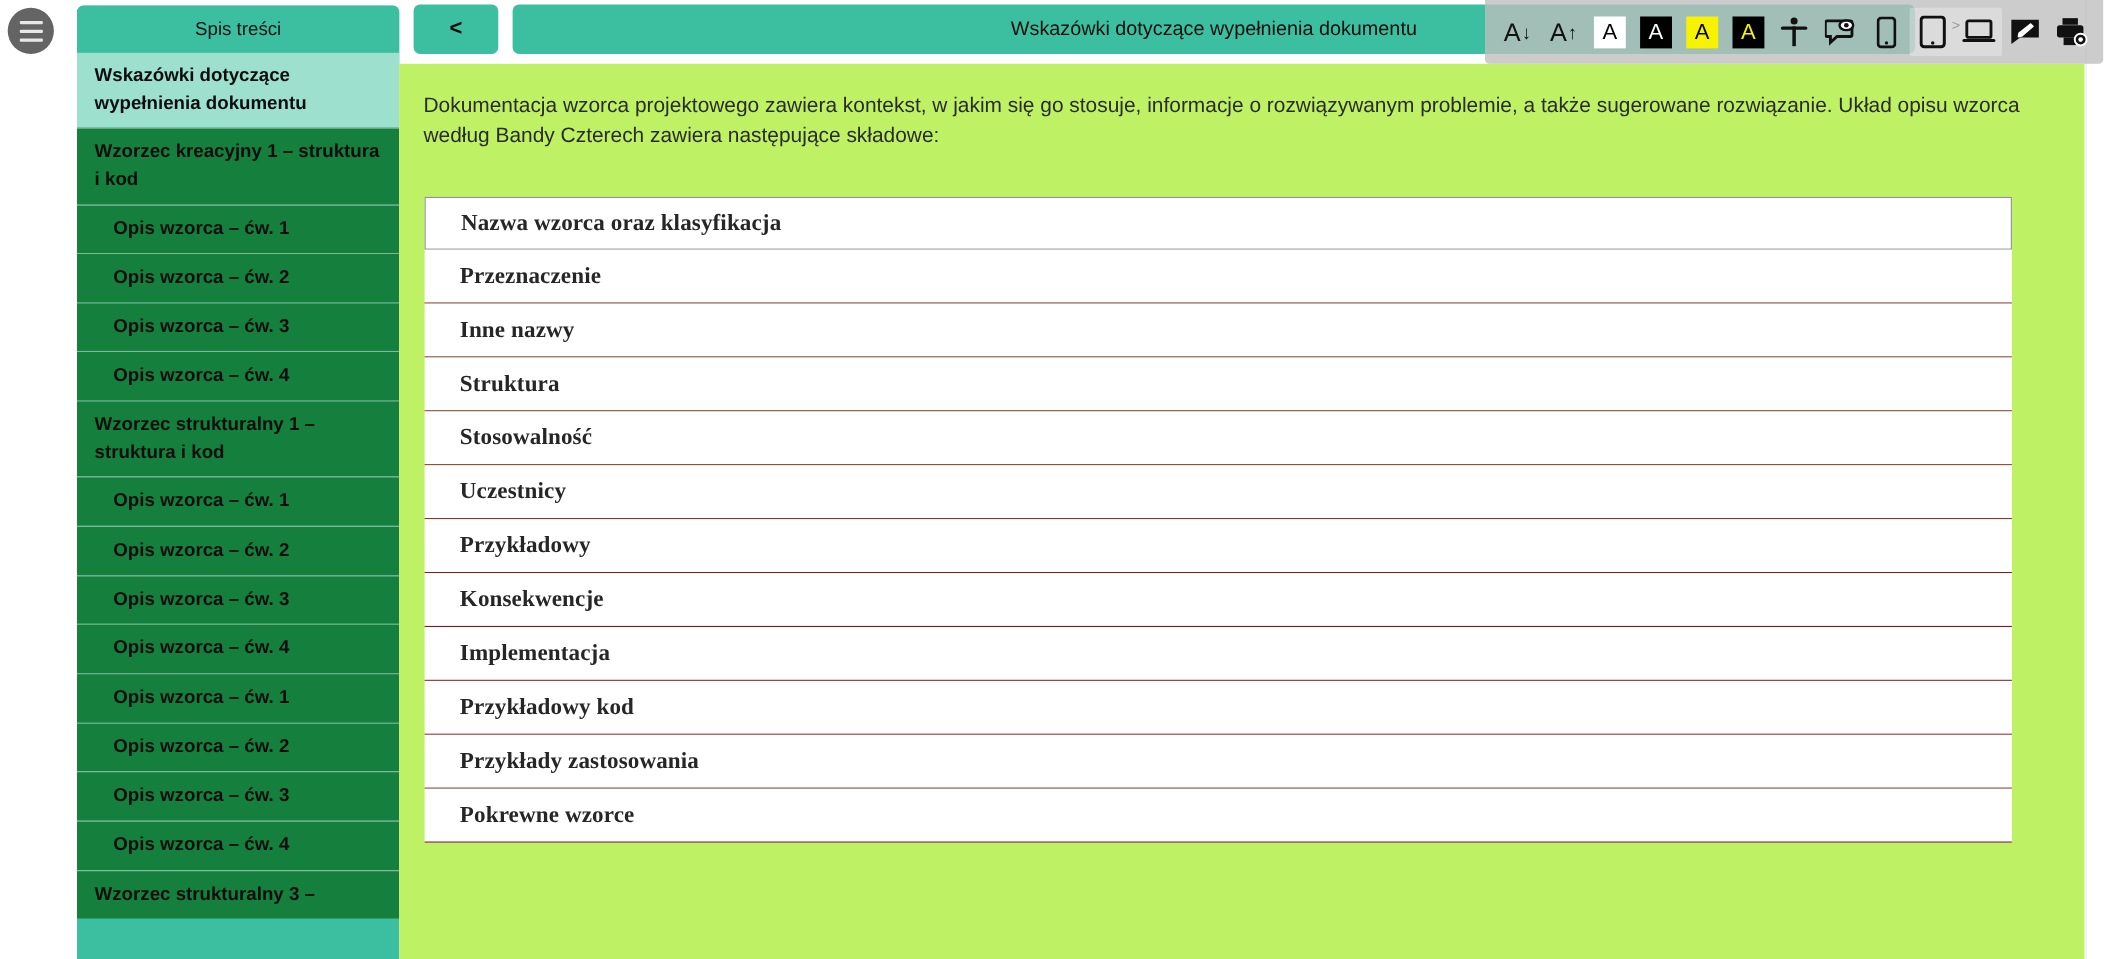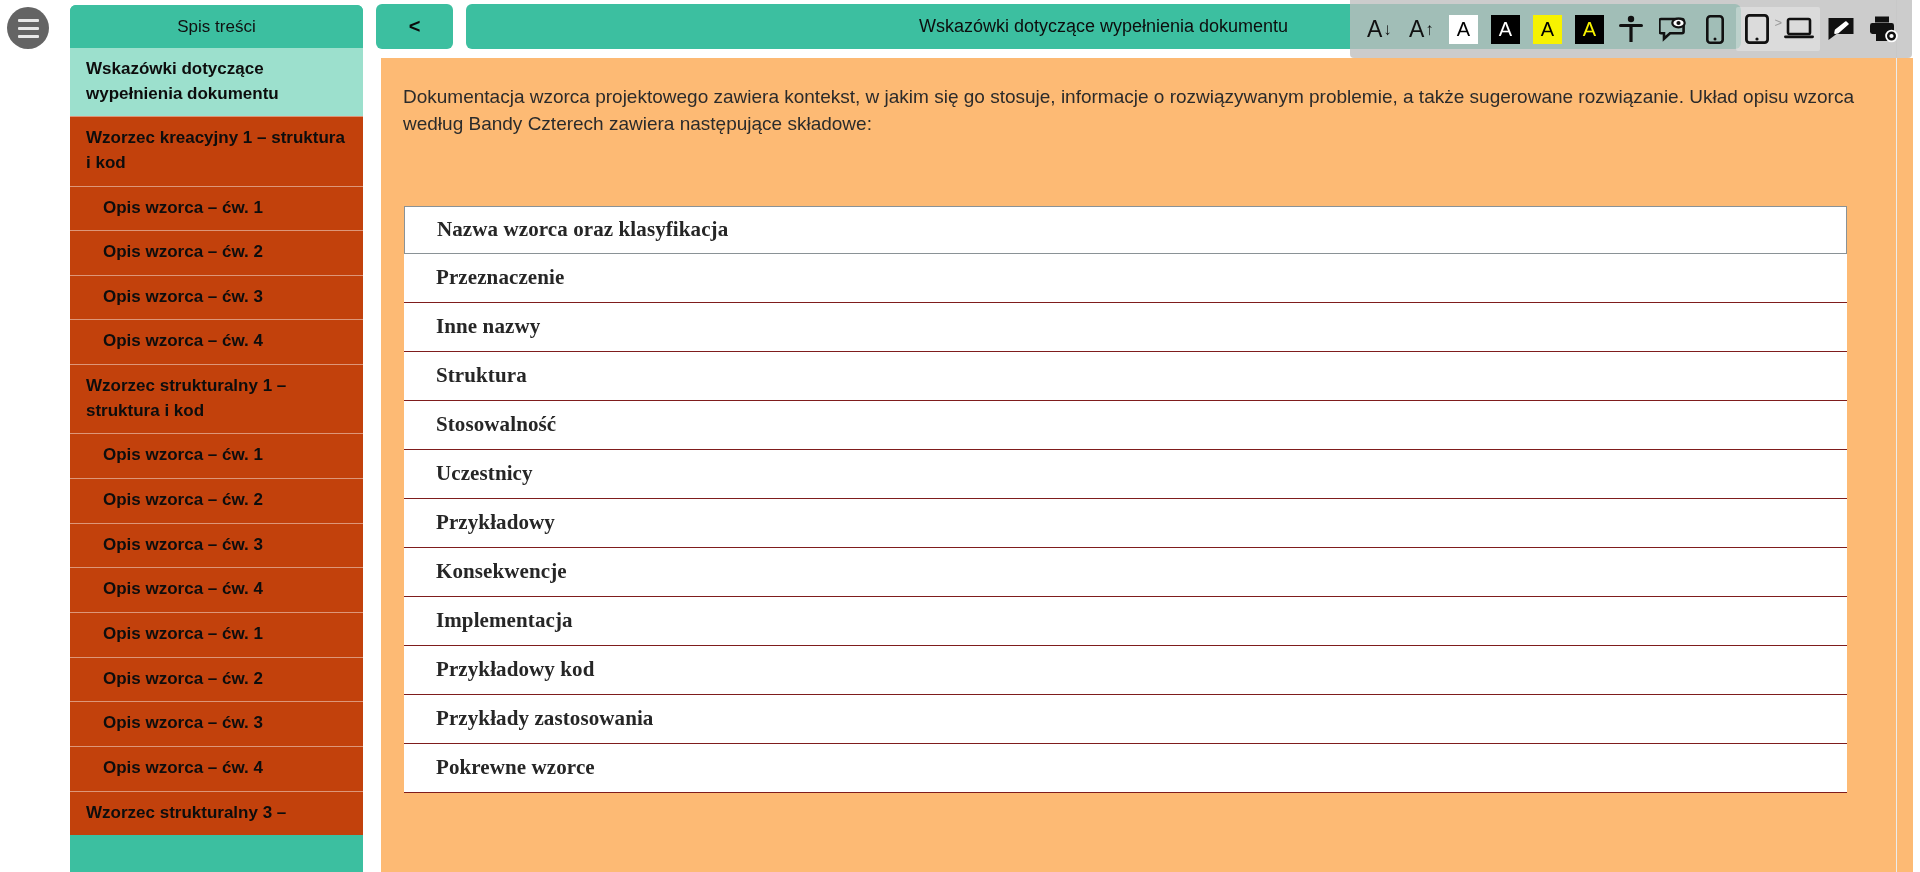--- a/index.html
+++ b/index.html
@@ -60,21 +60,21 @@
     color: #101010;
     background: #3cbfa0;
     font-weight: 400;
   }
   .toc-list { list-style: none; margin: 0; padding: 0; }
   .toc-item {
     padding: 9px 16px 10px 16px;
     font-size: 17px;
     line-height: 1.45;
     color: #0d0d0d;
-    background: #c2410c;
+    background: #15803d;
     border-top: 1px solid rgba(255,255,255,0.45);
     cursor: pointer;
   }
   .toc-item.level-0 { font-weight: 700; }
   .toc-item.level-1 { font-weight: 700; padding-left: 33px; }
   .toc-item.active {
     background: #9ce0cd;
     font-weight: 700;
     border-top: none;
   }
@@ -167,37 +167,37 @@
     align-self: flex-start;
     margin-top: 8px;
     margin-left: -4px;
     margin-right: -4px;
   }
   .tb-btn svg { display: block; }
 
   
   .content {
     position: absolute;
-    left: 381px; top: 58px;
+    left: 363px; top: 58px;
     width: 1532px;
     height: 814px;
-    background: #fdba74;
+    background: #bef264;
     overflow: hidden;
     padding: 0;
   }
   .intro {
     margin: 26px 0 0 0;
     padding: 0 57px 0 22px;
     font-size: 19px;
     line-height: 1.42;
     color: #2b2b2b;
     font-family: "Liberation Sans", sans-serif;
   }
   .accordion {
-    margin-top: 68px;
+    margin-top: 41px;
     padding: 0 66px 0 23px;
   }
   .acc-item {
     border-bottom: 1px solid #7f1d1d;
     background: #ffffff;
     cursor: pointer;
   }
   .acc-item .acc-title {
     display: block;
     padding: 11px 0 12px 32px;

